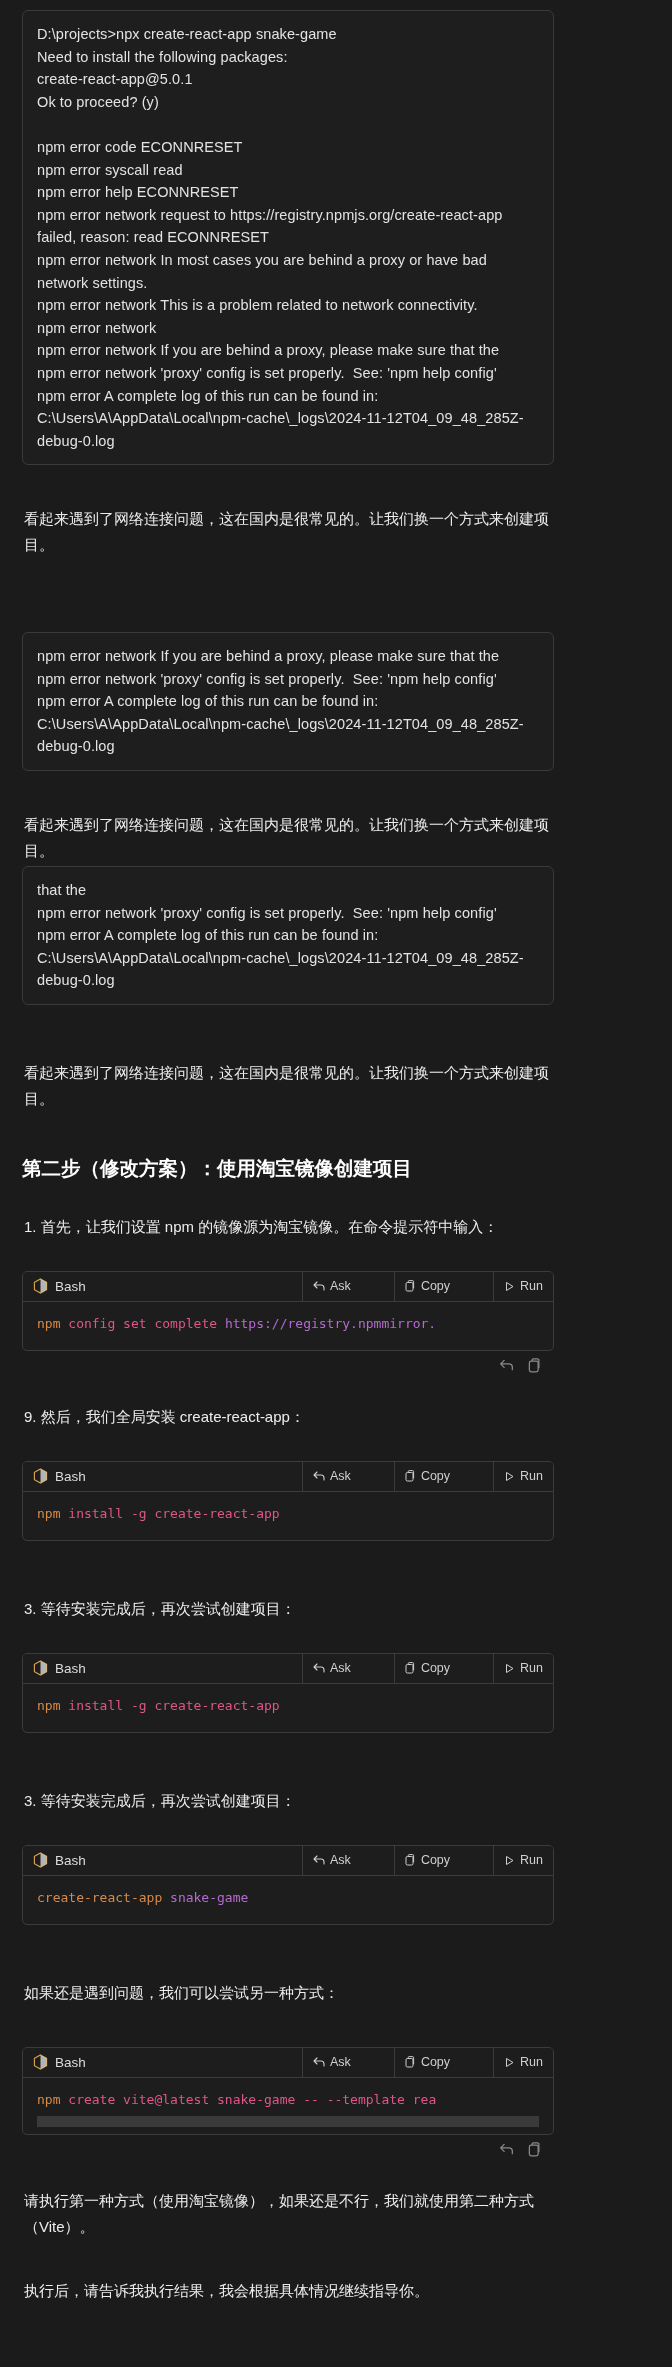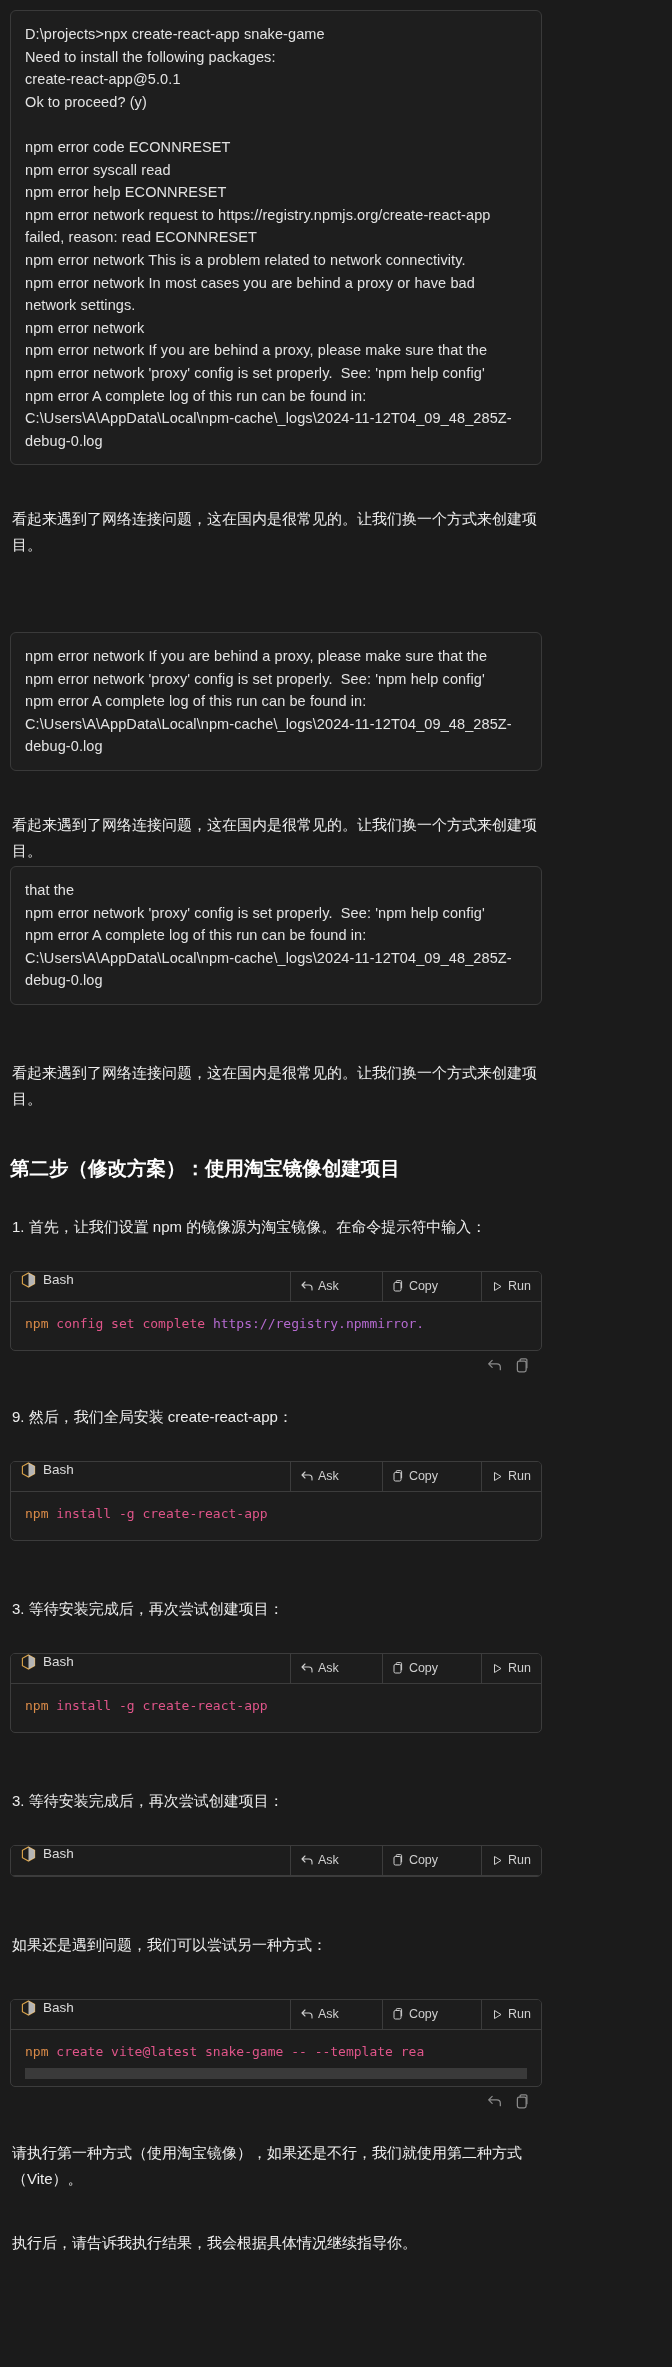--- a/index.html
+++ b/index.html
@@ -66,20 +66,21 @@
   .code-header {
     display: flex;
     align-items: stretch;
     height: 30px;
     border-bottom: 1px solid #3c3c3c;
     background: #1d1d1d;
   }
   .code-lang {
     flex: 1;
     display: flex;
+    align-items: center;
     gap: 7px;
     padding-left: 10px;
     font-size: 13.5px;
     color: #dcdcdc;
   }
   .lang-icon { width: 15px; height: 16px; display: block; }
   .code-actions { display: flex; align-items: stretch; }
   .code-action {
     display: flex;
     align-items: center;
@@ -116,21 +117,21 @@
   }
   .code-footer-icons svg { display: block; cursor: pointer; }
 
   .sel-bar {
     height: 11px;
     background: #3a3a3a;
     margin: 3px 14px 0 14px;
   }
 
   
-  .layer { position: absolute; left: 0; width: 552px; }
+  .layer { position: absolute; left: 12px; width: 552px; }
   .layer-under { z-index: 1; }
   .layer-over  { z-index: 2; background: #1b1b1b; }
 
   .spacer-sm { height: 14px; }
   .spacer-md { height: 24px; }
   .spacer-lg { height: 34px; }
 </style>
 </head>
 <body>
 
@@ -150,22 +151,22 @@
   <div class="term-block">
     <div class="term-line">D:\projects&gt;npx create-react-app snake-game</div>
     <div class="term-line">Need to install the following packages:</div>
     <div class="term-line">create-react-app@5.0.1</div>
     <div class="term-line">Ok to proceed? (y)</div>
     <div class="term-line blank"></div>
     <div class="term-line">npm error code ECONNRESET</div>
     <div class="term-line">npm error syscall read</div>
     <div class="term-line">npm error help ECONNRESET</div>
     <div class="term-line">npm error network request to https://registry.npmjs.org/create-react-app failed, reason: read ECONNRESET</div>
+    <div class="term-line">npm error network In most cases you are behind a proxy or have bad network settings.</div>
     <div class="term-line">npm error network This is a problem related to network connectivity.</div>
-    <div class="term-line">npm error network In most cases you are behind a proxy or have bad network settings.</div>
     <div class="term-line">npm error network</div>
     <div class="term-line">npm error network If you are behind a proxy, please make sure that the</div>
     <div class="term-line">npm error network 'proxy' config is set properly.  See: 'npm help config'</div>
     <div class="term-line">npm error A complete log of this run can be found in: C:\Users\A\AppData\Local\npm-cache\_logs\2024-11-12T04_09_48_285Z-debug-0.log</div>
   </div>
 
   <div class="spacer-lg"></div>
 
   <div class="para" style="height:46px;overflow:hidden;">看起来遇到了网络连接问题，这在国内是很常见的。让我们换一个方式来创建项目。</div>
 </div>
@@ -349,20 +350,21 @@
           <span>Copy</span>
         </div>
         <div class="code-action">
           <svg width="11" height="11" viewBox="0 0 11 11">
               <path d="M2.5 1.5 L9 5.5 L2.5 9.5 Z" fill="none" stroke="#cfcfcf" stroke-width="1" stroke-linejoin="round"></path>
             </svg>
           <span>Run</span>
         </div>
       </div>
     </div>
+    <div class="code-body"><span><span class="tok-cmd">create-react-app</span><span> </span><span class="tok-name">snake-game</span></span></div>
   </div>
 
   <div class="spacer-lg"></div>
   <div class="spacer-sm"></div>
 
   <div class="para">如果还是遇到问题，我们可以尝试另一种方式：</div>
 
   <div class="spacer-lg"></div>
 
   <div class="code-widget">

